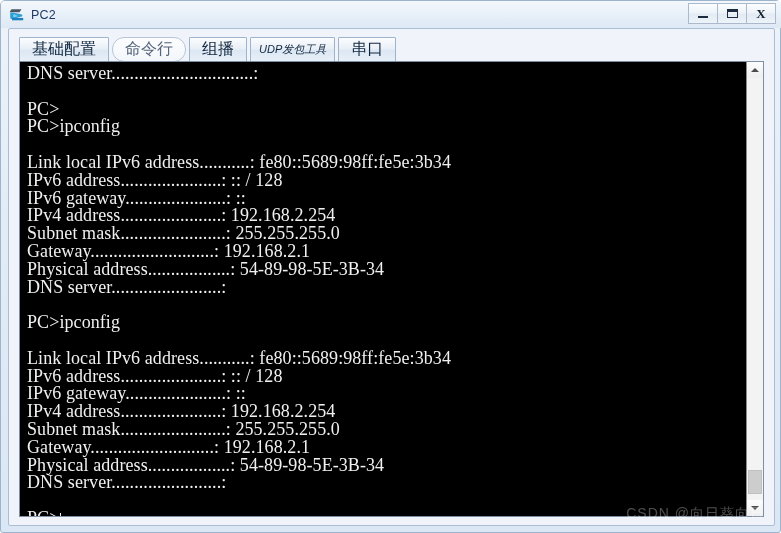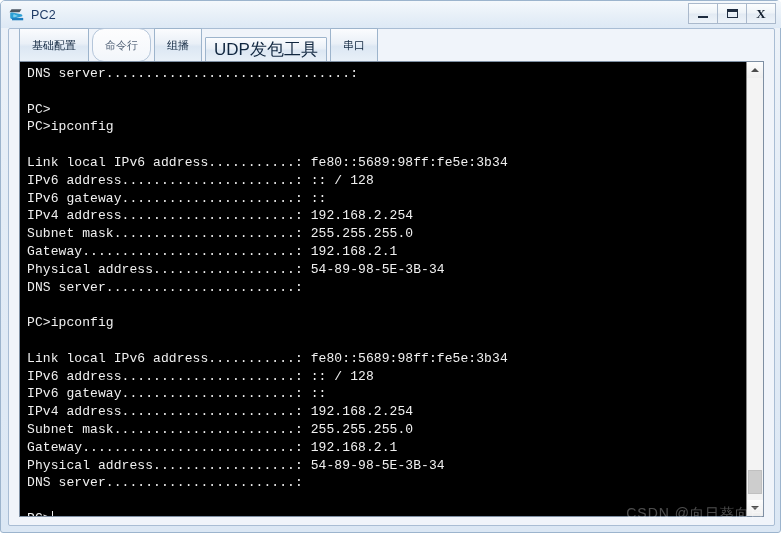--- a/index.html
+++ b/index.html
@@ -120,35 +120,35 @@
     align-items: flex-end;
   }
   .tab {
     height: 25px;
     box-sizing: border-box;
     border: 1px solid #9db4cc;
     background: linear-gradient(to bottom, #fbfcfe 0%, #eaf0f7 45%, #dce7f3 55%, #e8f0f8 100%);
     display: flex;
     align-items: center;
     justify-content: center;
-    font-size: 11px;
+    font-size: 16px;
     color: #10263f;
-    padding: 16px 12px;
+    padding: 7px 12px;
     margin-right: 3px;
     border-radius: 1px;
     font-family: "Liberation Sans", "DejaVu Sans", sans-serif;
     white-space: nowrap;
   }
   .tab.selected {
     background: linear-gradient(to bottom, #fdfdfe 0%, #f7f9fc 60%, #f2f6fb 100%);
     color: #55657a;
     border-color: #b5c6da;
     border-radius: 12px;
   }
-  .tab.t-udp { font-size: 17px; padding: 0 8px; }
+  .tab.t-udp { font-size: 11px; padding: 0 8px; font-style: italic; }
 
   
   .terminal-wrap {
     position: absolute;
     left: 10px;
     top: 32px;
     width: 745px;
     height: 456px;
     box-sizing: border-box;
     border: 1px solid #7e8fa3;
@@ -157,22 +157,22 @@
   }
   .terminal {
     flex: 1 1 auto;
     background: #000000;
     overflow: hidden;
     position: relative;
     padding: 3px 0 0 7px;
     box-sizing: border-box;
   }
   .term-line {
-    font-family: Liberation Mono, monospace;
-    font-size: 13px;
+    font-family: Liberation Serif, serif;
+    font-size: 18px;
     line-height: 17.8px;
     color: #f0f0f0;
     white-space: pre;
     letter-spacing: 0.08px;
     height: 17.8px;
   }
   .cursor {
     display: inline-block;
     width: 1px;
     height: 13px;

